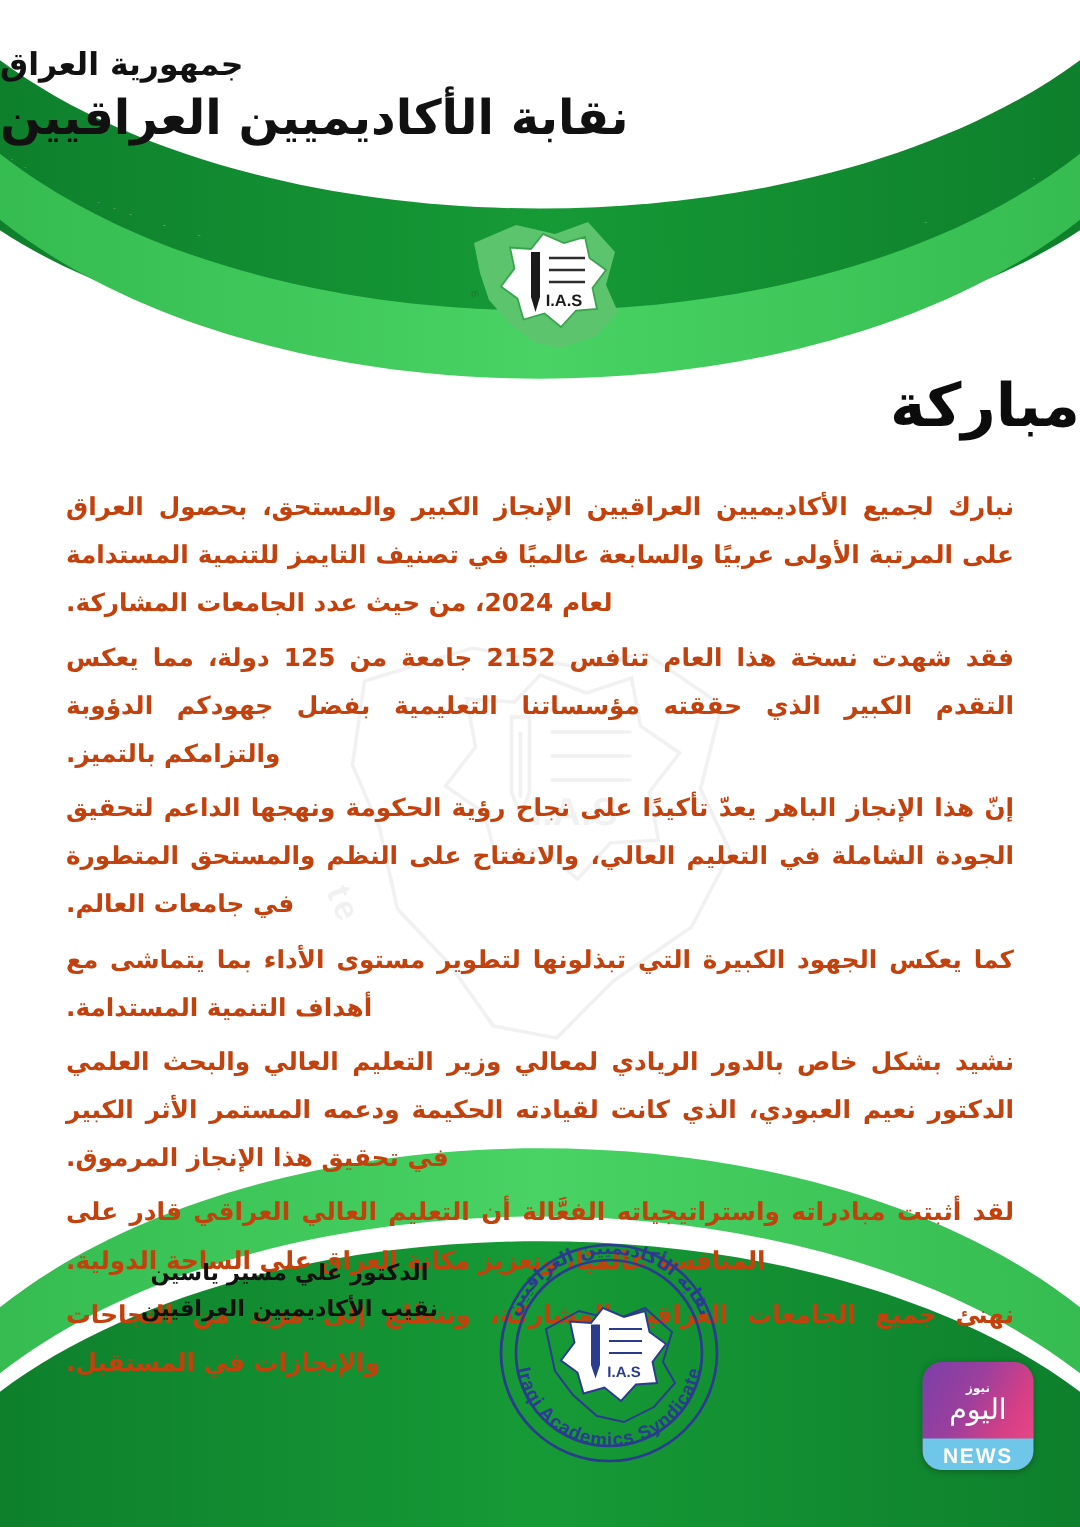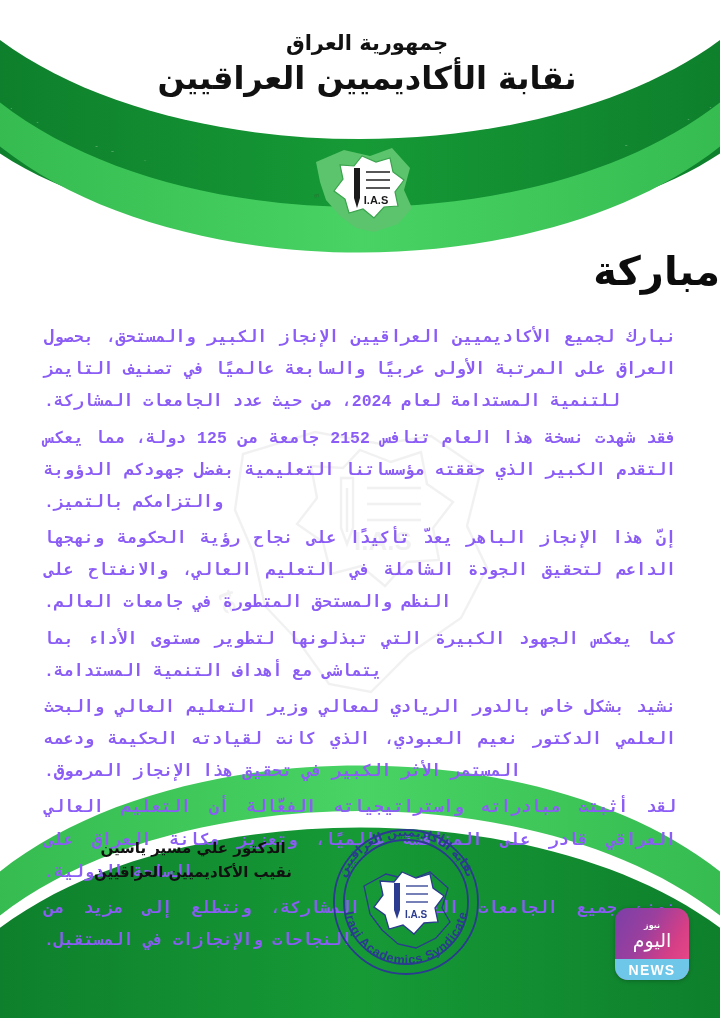--- a/index.html
+++ b/index.html
@@ -32,22 +32,22 @@
     left:50%; top:392px;
     transform:translateX(-50%);
     width:330px; height:340px;
     opacity:0.09;
     pointer-events:none;
   }
 
   
   .header-block {
     position:absolute;
-    left:14px; right:0; top:32px;
-    text-align:center;
+    left:0; right:0; top:32px;
+    text-align:left;
   }
   .calli-line1 {
     font-family:"DejaVu Sans","Liberation Sans",sans-serif;
     font-size:21px;
     color:#111;
     letter-spacing:1px;
     line-height:1.1;
     font-weight:600;
   }
   .calli-line2 {
@@ -79,25 +79,24 @@
     letter-spacing:0px;
   }
 
   
   .body-text {
     position:absolute;
     left:44px; right:44px; top:322px;
     text-align:justify;
     text-align-last:left;
     direction:rtl;
-    color:#8b5cf6;
+    color:#c2410c;
     font-size:16.5px;
     font-weight:bold;
     line-height:1.95;
-    font-family:Liberation Mono, monospace;
   }
   .body-text p { margin:0 0 4px 0; }
 
   
   .signature {
     position:absolute;
     left:88px; top:836px;
     width:210px;
     text-align:center;
     direction:rtl;

